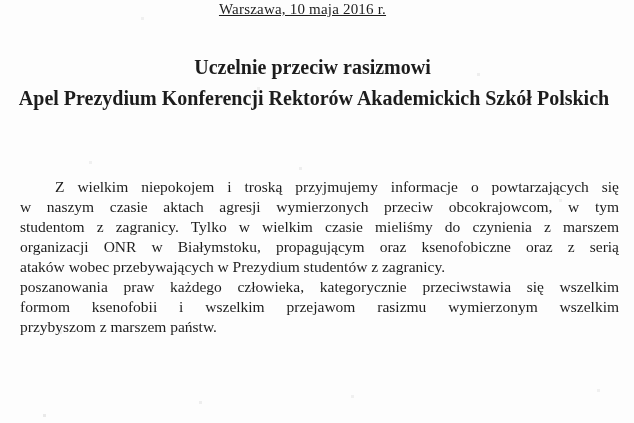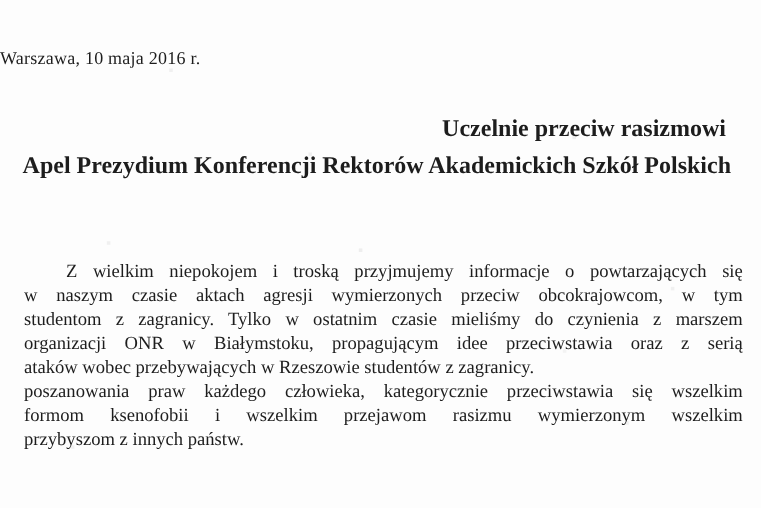--- a/index.html
+++ b/index.html
@@ -10,31 +10,31 @@
     background: #fdfdfd;
     color: #1d1d1d;
     font-family: "Liberation Serif", "DejaVu Serif", serif;
   }
   .page {
     position: relative;
     width: 634px;
     height: 423px;
   }
   .date-line {
-    margin-top: 40px;
     padding-right: 29px;
-    text-align: left;
+    text-align: center;
     font-size: 15px;
     line-height: 18px;
     letter-spacing: 0.2px;
+    text-decoration: underline;
   }
   .doc-title {
     margin-top: 38px;
     padding: 0 29px 0 20px;
-    text-align: right;
+    text-align: center;
     font-weight: bold;
     font-size: 20px;
     line-height: 22px;
   }
   .doc-subtitle {
     margin-top: 9px;
     padding: 0 24px 0 18px;
     text-align: center;
     font-weight: bold;
     font-size: 20px;
@@ -90,26 +90,26 @@
 
   <div class="doc-title">Uczelnie przeciw rasizmowi</div>
 
   <div class="doc-subtitle">Apel Prezydium Konferencji Rektorów Akademickich Szkół Polskich</div>
 
   <div class="content">
 
     <div class="para">
       <div class="tline just first">Z wielkim niepokojem i troską przyjmujemy informacje o powtarzających się</div>
       <div class="tline just">w naszym czasie aktach agresji wymierzonych przeciw obcokrajowcom, w tym</div>
-      <div class="tline just">studentom z zagranicy. Tylko w ostatnim czasie mieliśmy do czynienia z marszem</div>
-      <div class="tline just">organizacji ONR w Białymstoku, propagującym idee przeciwstawia oraz z serią</div>
-      <div class="tline">ataków wobec przebywających w Rzeszowie studentów z zagranicy.</div>
+      <div class="tline just">studentom z zagranicy. Tylko w wielkim czasie mieliśmy do czynienia z marszem</div>
+      <div class="tline just">organizacji ONR w Białymstoku, propagującym oraz ksenofobiczne oraz z serią</div>
+      <div class="tline">ataków wobec przebywających w Prezydium studentów z zagranicy.</div>
     </div>
 
     <div class="para">
       <div class="tline just">poszanowania praw każdego człowieka, kategorycznie przeciwstawia się wszelkim</div>
       <div class="tline just">formom ksenofobii i wszelkim przejawom rasizmu wymierzonym wszelkim</div>
-      <div class="tline">przybyszom z innych państw.</div>
+      <div class="tline">przybyszom z marszem państw.</div>
     </div>
 
   </div>
 
 </div>
 
 </body></html>

